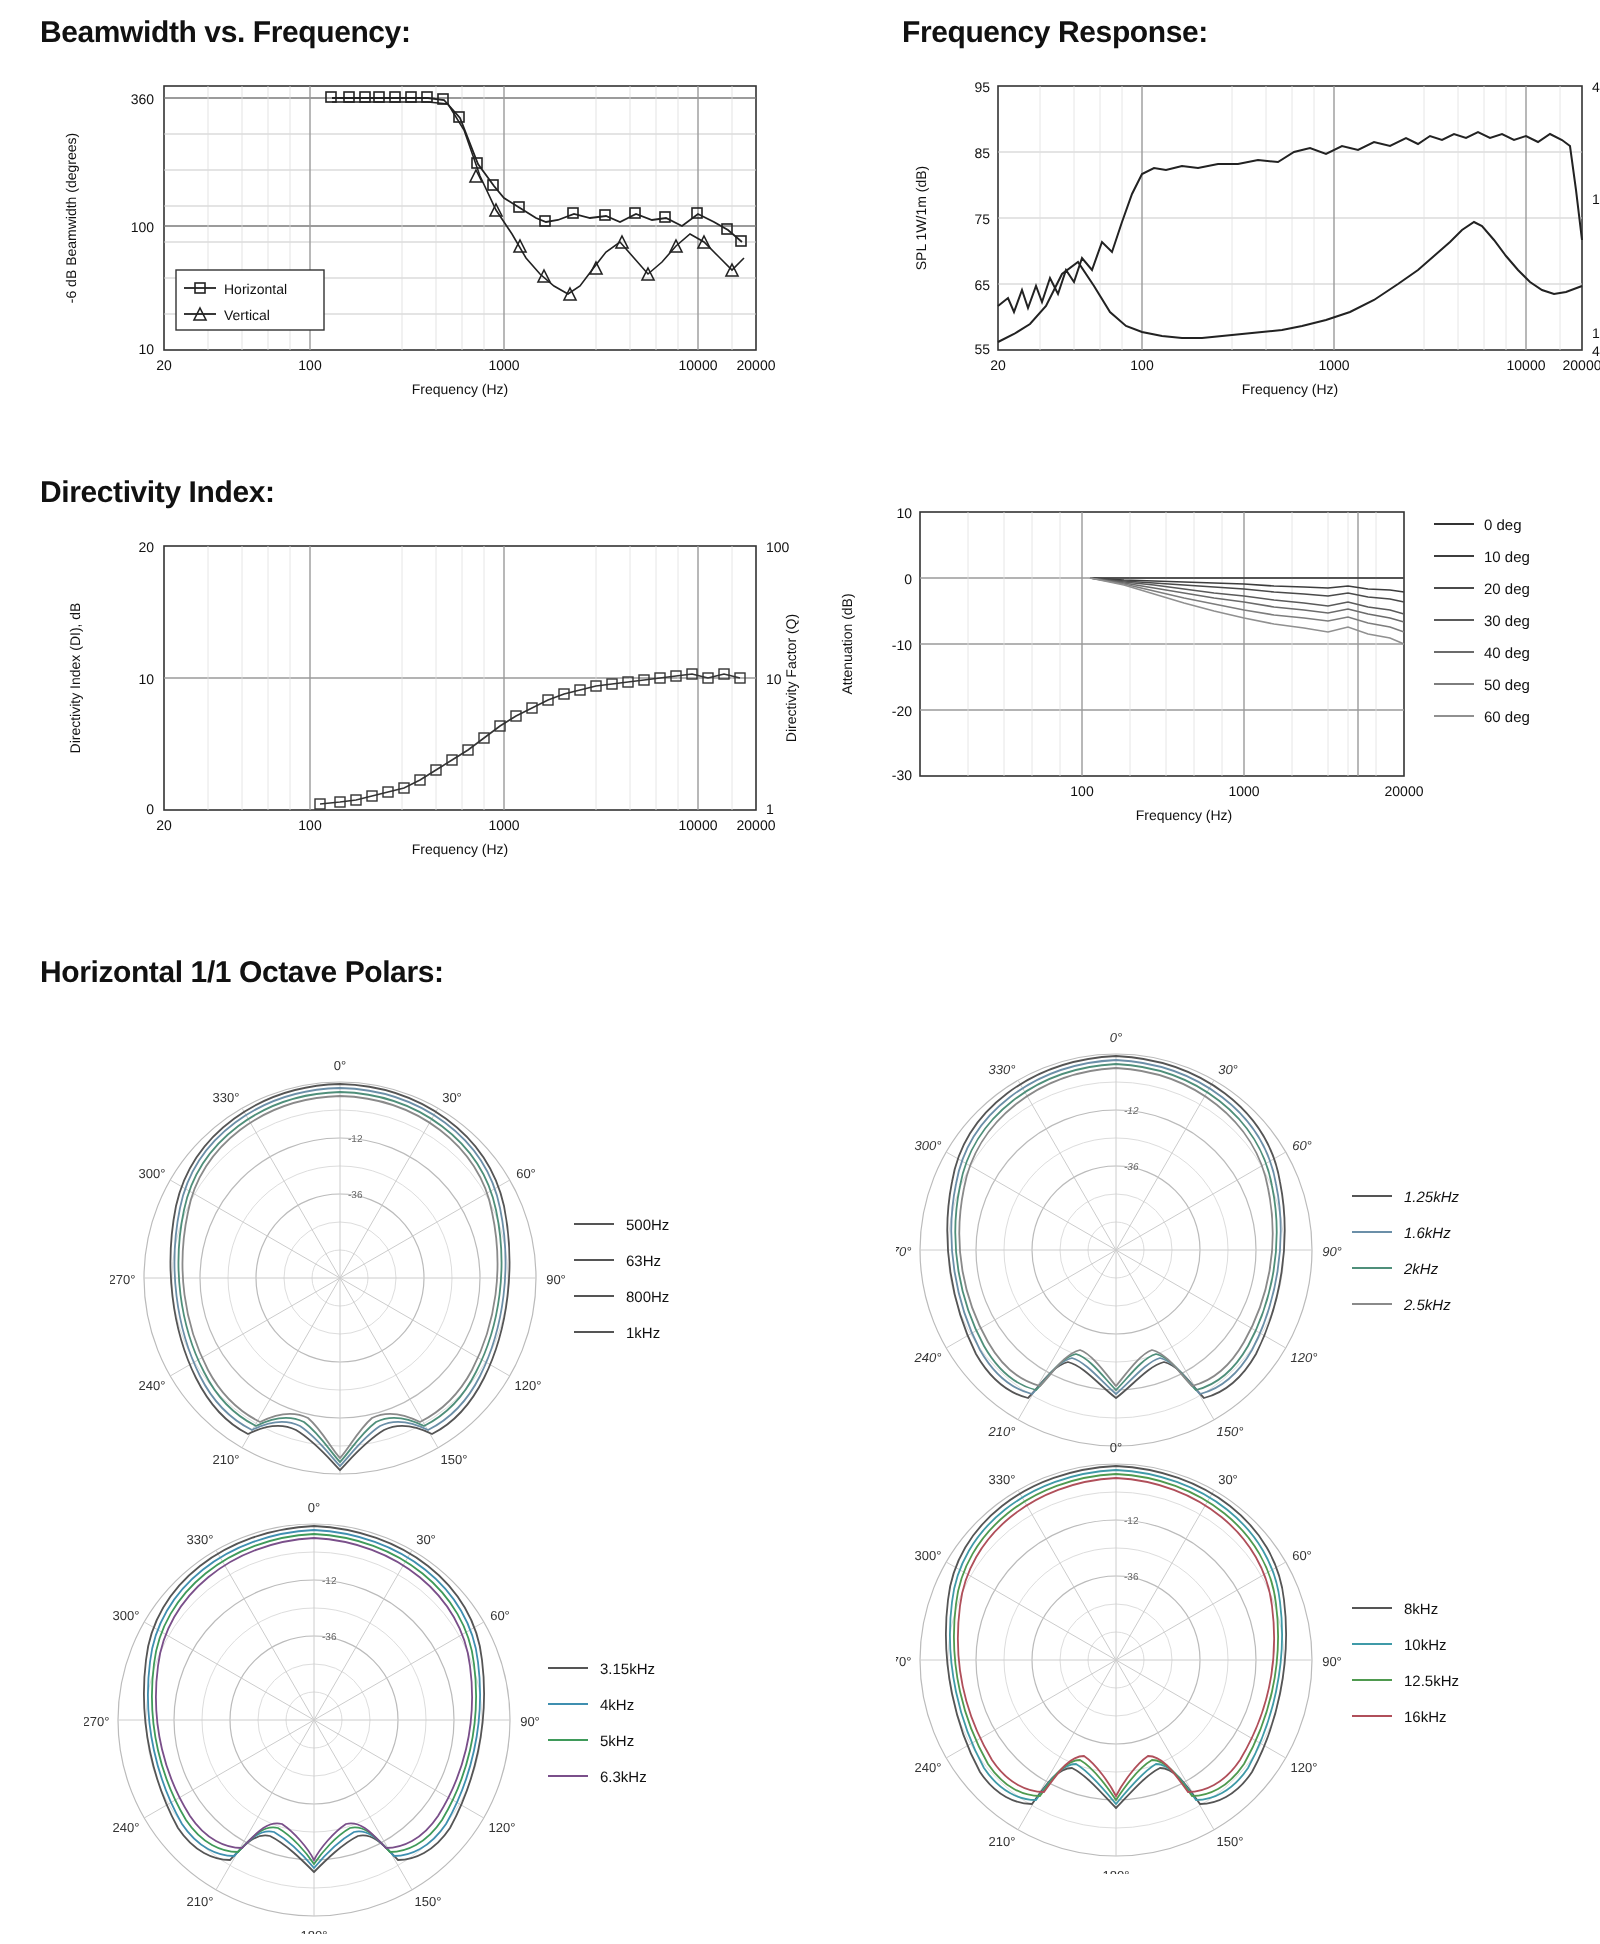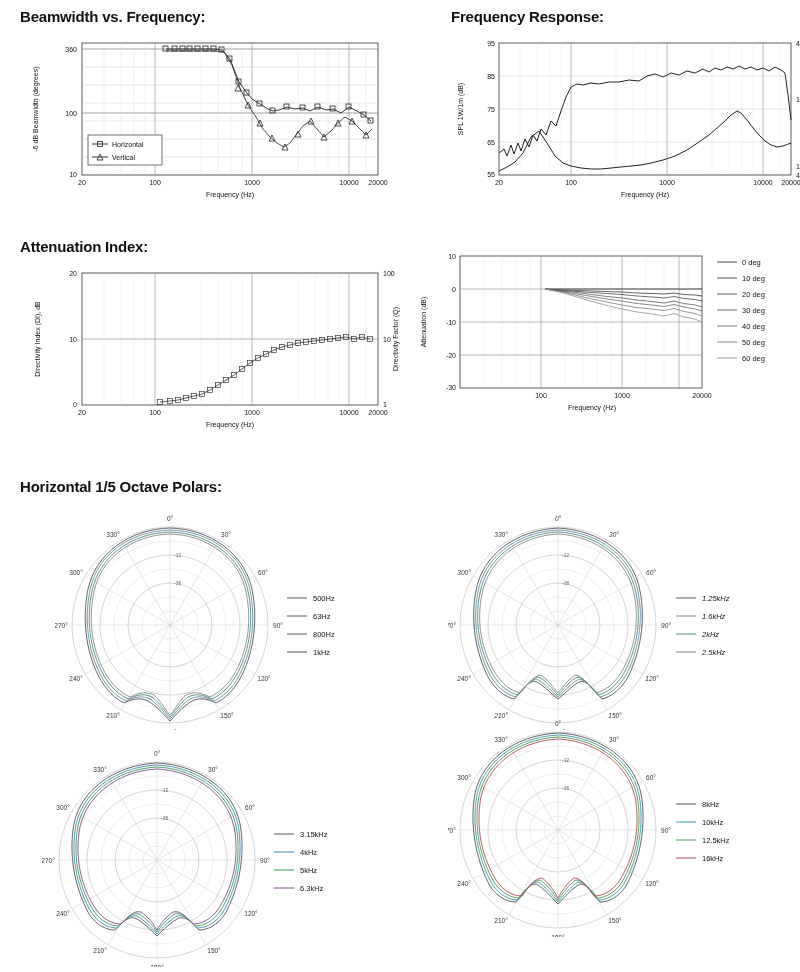--- a/index.html
+++ b/index.html
@@ -175,21 +175,21 @@
     <text class="tick-label" x="216" y="160" text-anchor="middle">1000</text>
     <text class="tick-label" x="312" y="160" text-anchor="middle">10000</text>
     <text class="tick-label" x="340" y="160" text-anchor="middle">20000</text>
     <text class="axis-label" x="194" y="172" text-anchor="middle">Frequency (Hz)</text>
     <text class="axis-label" x="12" y="84" text-anchor="middle" transform="rotate(-90 12 84)">SPL 1W/1m (dB)</text>
     <text class="axis-label" x="372" y="84" text-anchor="middle" transform="rotate(-90 372 84)">Impedance (ohms)</text>
   </svg>
 </div>
 
 <div class="panel" style="left:20px;top:238px;width:380px;">
-  <div class="section-title">Attenuation Index:</div>
+  <div class="section-title">Directivity Index:</div>
   <svg width="380" height="180" viewBox="0 0 380 180">
     <rect x="62" y="18" width="296" height="132" fill="#fff" stroke="#333" stroke-width="0.8"></rect>
     <g stroke="#9a9a9a" stroke-width="0.7">
       <line x1="62" y1="84" x2="358" y2="84"></line>
       <line x1="135" y1="18" x2="135" y2="150"></line>
       <line x1="232" y1="18" x2="232" y2="150"></line>
       <line x1="329" y1="18" x2="329" y2="150"></line>
     </g>
     <g stroke="#e0e0e0" stroke-width="0.4">
       <line x1="84" y1="18" x2="84" y2="150"></line>
@@ -310,24 +310,24 @@
       <text class="legend-text" x="330" y="91">40 deg</text>
       <line x1="305" y1="104" x2="325" y2="104" stroke="#7d7d7d" stroke-width="0.9"></line>
       <text class="legend-text" x="330" y="107">50 deg</text>
       <line x1="305" y1="120" x2="325" y2="120" stroke="#909090" stroke-width="0.9"></line>
       <text class="legend-text" x="330" y="123">60 deg</text>
     </g>
   </svg>
 </div>
 
 <div class="panel" style="left:20px;top:478px;">
-  <div class="section-title">Horizontal 1/5 Octave Polars:</div>
-</div>
-
-<div class="panel" style="left:55px;top:510px;">
+  <div class="section-title">Horizontal 1/1 Octave Polars:</div>
+</div>
+
+<div class="panel" style="left:55px;top:524px;">
   <svg width="330" height="220" viewBox="0 0 330 220">
     <g transform="translate(115,115)">
       <circle r="98" fill="#fff" stroke="#bbb" stroke-width="0.6"></circle>
       <circle r="84" fill="none" stroke="#ddd" stroke-width="0.5"></circle>
       <circle r="70" fill="none" stroke="#bbb" stroke-width="0.6"></circle>
       <circle r="56" fill="none" stroke="#ddd" stroke-width="0.5"></circle>
       <circle r="42" fill="none" stroke="#bbb" stroke-width="0.6"></circle>
       <circle r="28" fill="none" stroke="#ddd" stroke-width="0.5"></circle>
       <circle r="14" fill="none" stroke="#ddd" stroke-width="0.5"></circle>
       <g stroke="#ccc" stroke-width="0.5">

